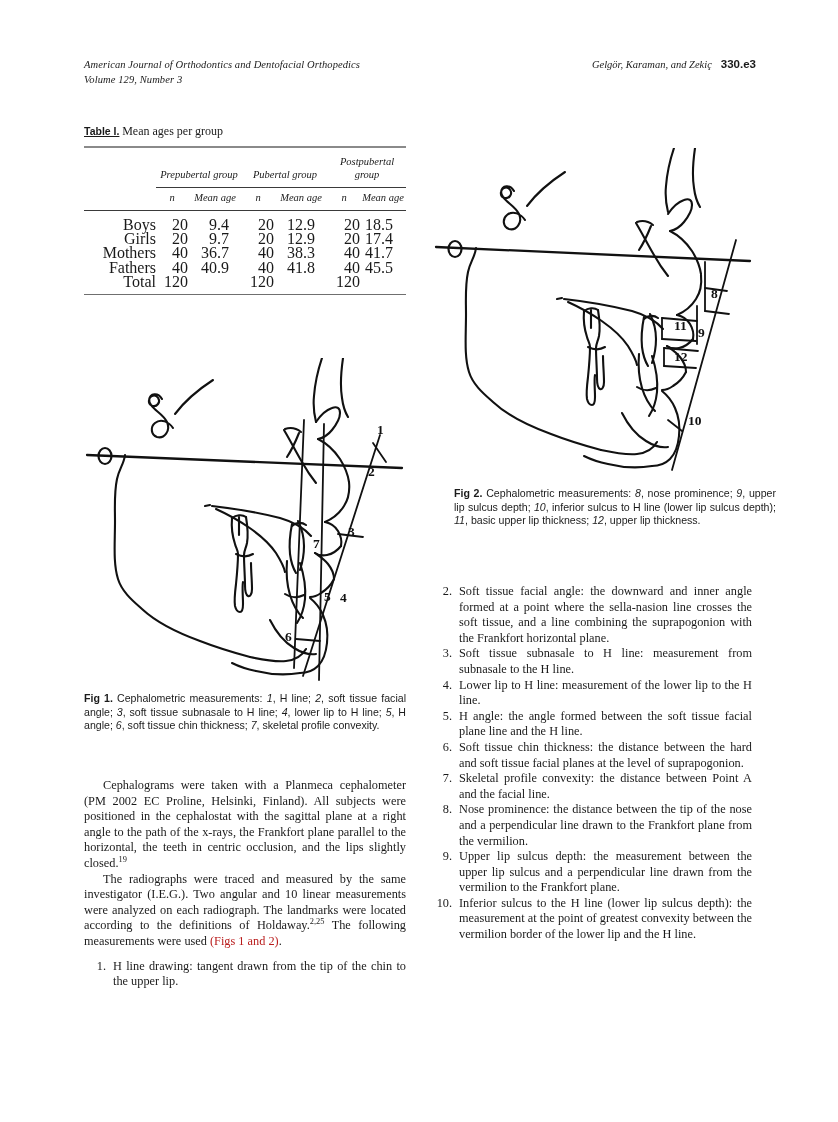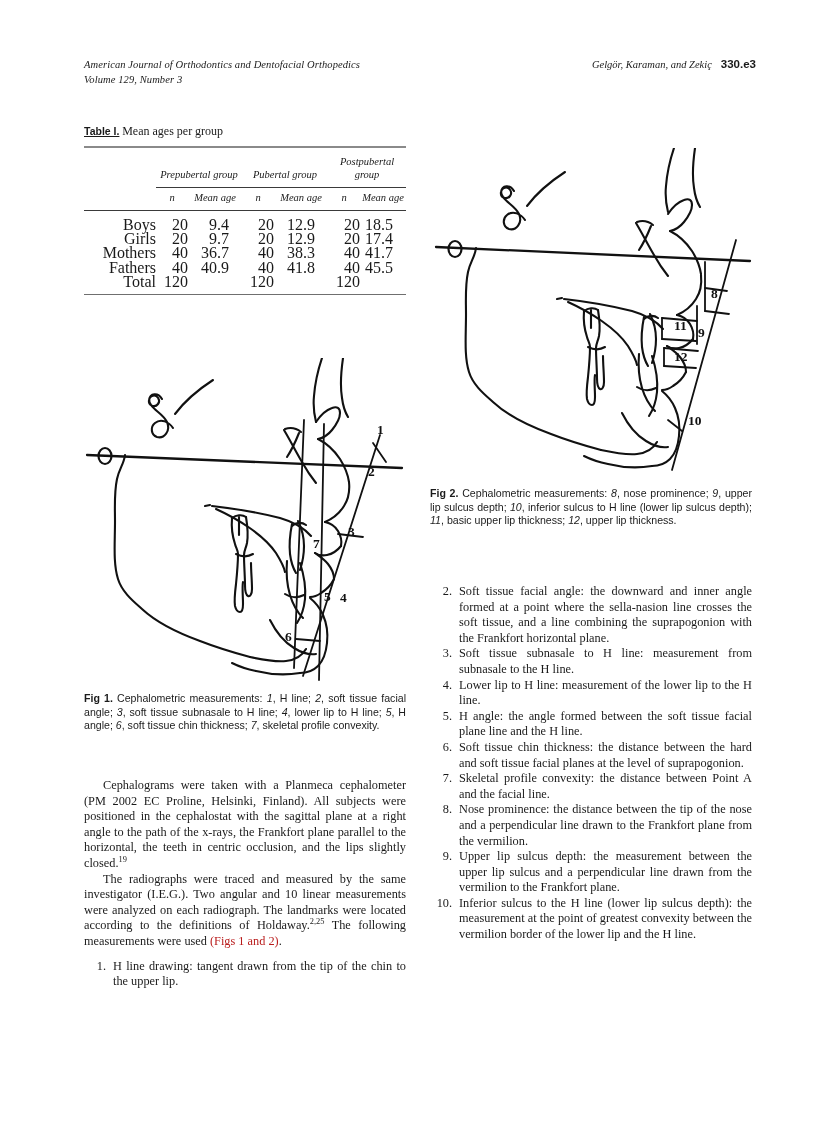--- a/index.html
+++ b/index.html
@@ -131,21 +131,21 @@
 
   .fig-caption {
     position: absolute;
     font-family: "Liberation Sans", sans-serif;
     font-size: 10.6px;
     line-height: 13.6px;
     text-align: justify;
     color: #1b1b1b;
   }
   #fig1-caption { left: 84px; top: 692px; width: 322px; }
-  #fig2-caption { left: 430px; top: 487px; width: 322px; }
+  #fig2-caption { left: 454px; top: 487px; width: 322px; }
   .fig-caption .fignum {
     font-weight: bold;
   }
   .fig-caption .it { font-style: italic; }
 
   
   .col {
     position: absolute;
     width: 322px;
     font-size: 12.3px;

